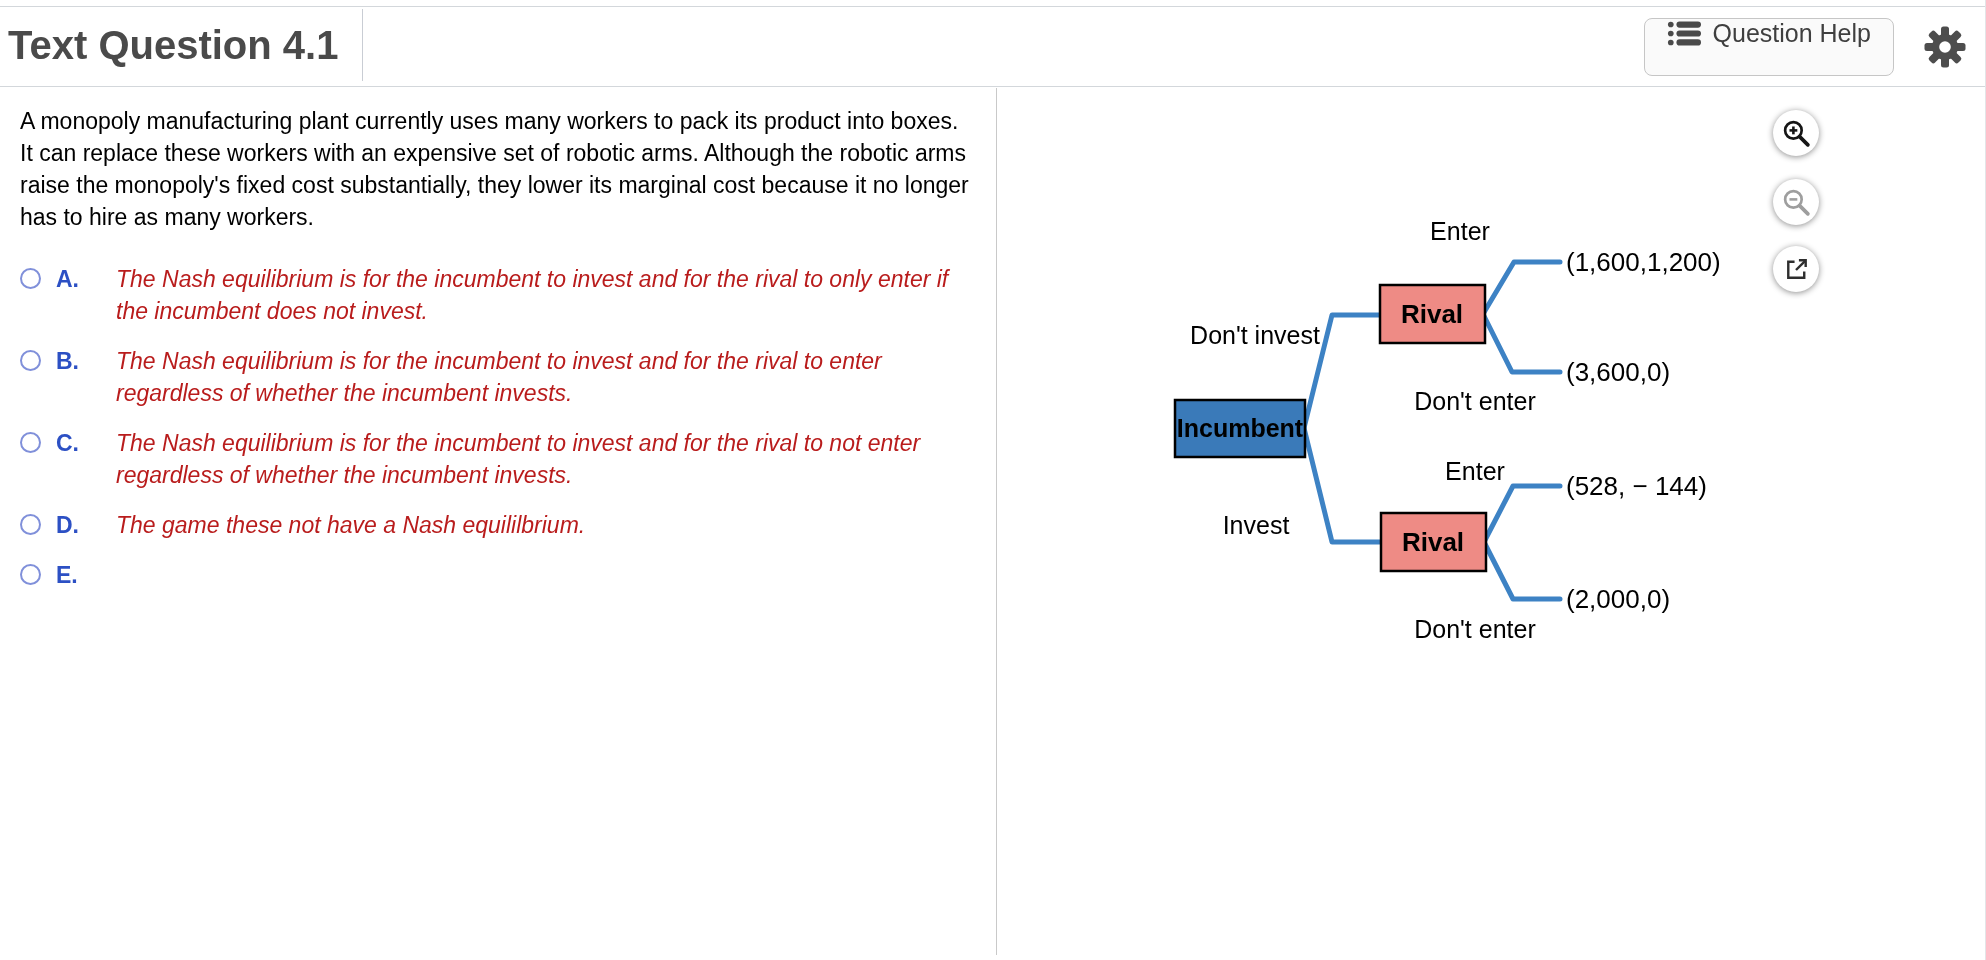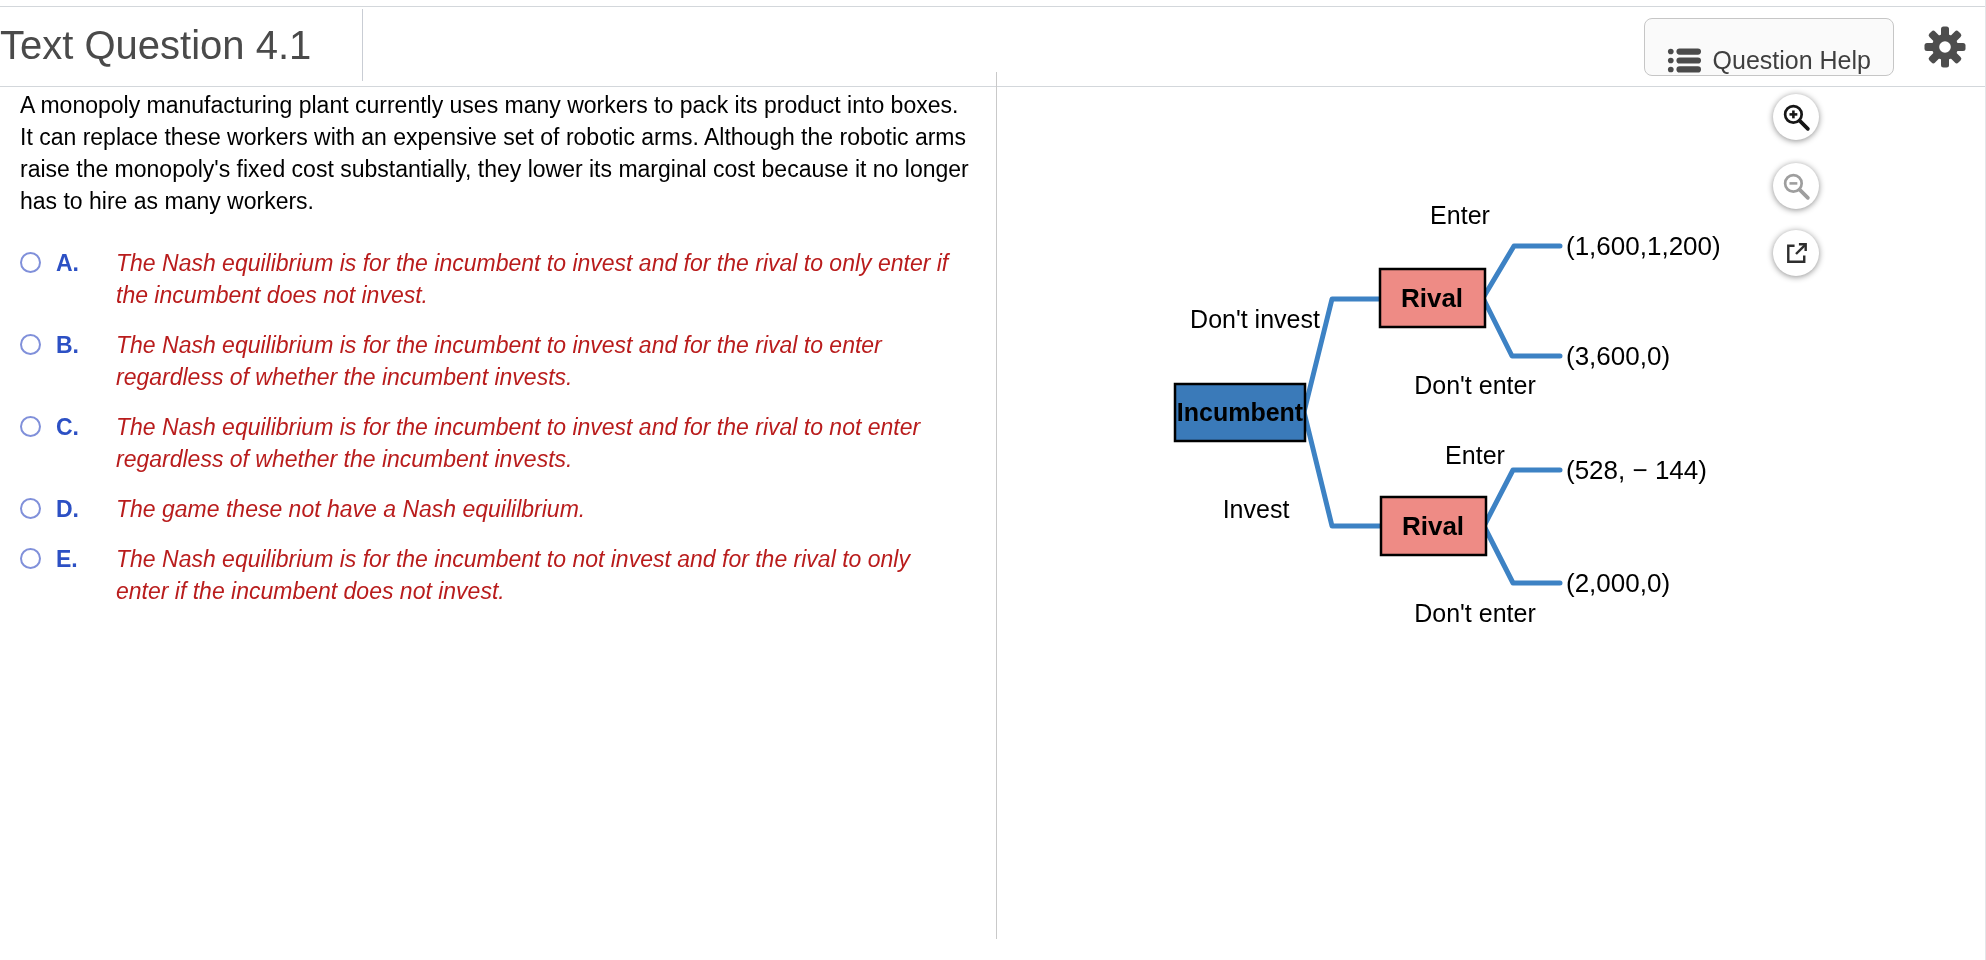--- a/index.html
+++ b/index.html
@@ -7,30 +7,30 @@
   body { font-family:"Liberation Sans", sans-serif; color:#000; }
   .page { position:relative; width:1986px; height:960px; background:#fff; overflow:hidden;
           border-right:1px solid #e3e5e8; }
   .top-rule { position:absolute; left:0; top:6px; width:1986px; height:1px; background:#d3d7db; }
 
   
   .header { position:absolute; left:0; top:7px; width:1986px; height:80px; background:#fff;
             border-bottom:1px solid #d3d7db; }
   .title-cell { position:absolute; left:0; top:2px; height:72px; width:363px;
                 border-right:1px solid #c9cdd4; display:flex; align-items:center; }
-  .page-title { font-size:40px; font-weight:400; color:#4a4a4a; white-space:nowrap; }
+  .page-title { font-size:40px; font-weight:700; color:#4a4a4a; padding-left:8px; white-space:nowrap; }
   .header-right { position:absolute; right:18px; top:8px; height:64px; display:flex; align-items:center; gap:28px; }
-  .qhelp-btn { display:flex; align-items:flex-end; gap:12px; height:58px; padding:0 22px;
+  .qhelp-btn { display:flex; align-items:flex-start; gap:12px; height:58px; padding:0 22px;
                background:#fafafa; border:1px solid #c6c6c6; border-radius:8px; cursor:pointer;
                font-family:"Liberation Sans", sans-serif; }
   .qhelp-btn span { font-size:25px; color:#3f3f3f; }
   .gear-wrap { width:46px; height:46px; display:flex; align-items:center; justify-content:center; cursor:pointer; }
 
   
-  .main { position:absolute; left:0; top:72px; width:1986px; height:872px; }
+  .main { position:absolute; left:0; top:88px; width:1986px; height:872px; }
   .left-panel { position:absolute; left:0; top:0; width:997px; height:867px;
                 border-right:1px solid #c9c9c9; padding:17px 24px 0 20px; }
   .left-panel p { font-size:23px; line-height:32px; color:#000; max-width:952px;
                   white-space:pre-wrap; margin-bottom:30px; }
   .options { margin-top:16px; }
   .option { display:grid; grid-template-columns:26px 50px minmax(0,840px); column-gap:10px;
             margin-bottom:18px; align-items:start; }
   .radio { width:21px; height:21px; border:2.5px solid #8090da; border-radius:50%;
            background:#fff; margin-top:5px; cursor:pointer; }
   .opt-letter { font-size:23px; line-height:32px; font-weight:bold; color:#2c50c4; }
@@ -117,21 +117,20 @@
           <div class="opt-text">The Nash equilibrium is for the incumbent to invest and for the rival to not enter regardless of whether the incumbent invests.</div>
         </div>
         <div class="option">
           <div class="radio"></div>
           <div class="opt-letter">D.</div>
           <div class="opt-text">The game these not have a Nash equililbrium.</div>
         </div>
         <div class="option">
           <div class="radio"></div>
           <div class="opt-letter">E.</div>
-          <div class="opt-text">The Nash equilibrium is for the incumbent to not invest and for the rival to only enter if the incumbent does not invest.</div>
         </div>
       </div>
     </div>
 
     <div class="right-panel">
 
       <div class="tool-btn tool-zoom-in">
         <svg width="31" height="31" viewBox="0 0 30 30">
           <circle cx="12" cy="12" r="8" fill="none" stroke="#161616" stroke-width="2.6"></circle>
           <line x1="18" y1="18" x2="26" y2="26" stroke="#161616" stroke-width="3.6" stroke-linecap="round"></line>

